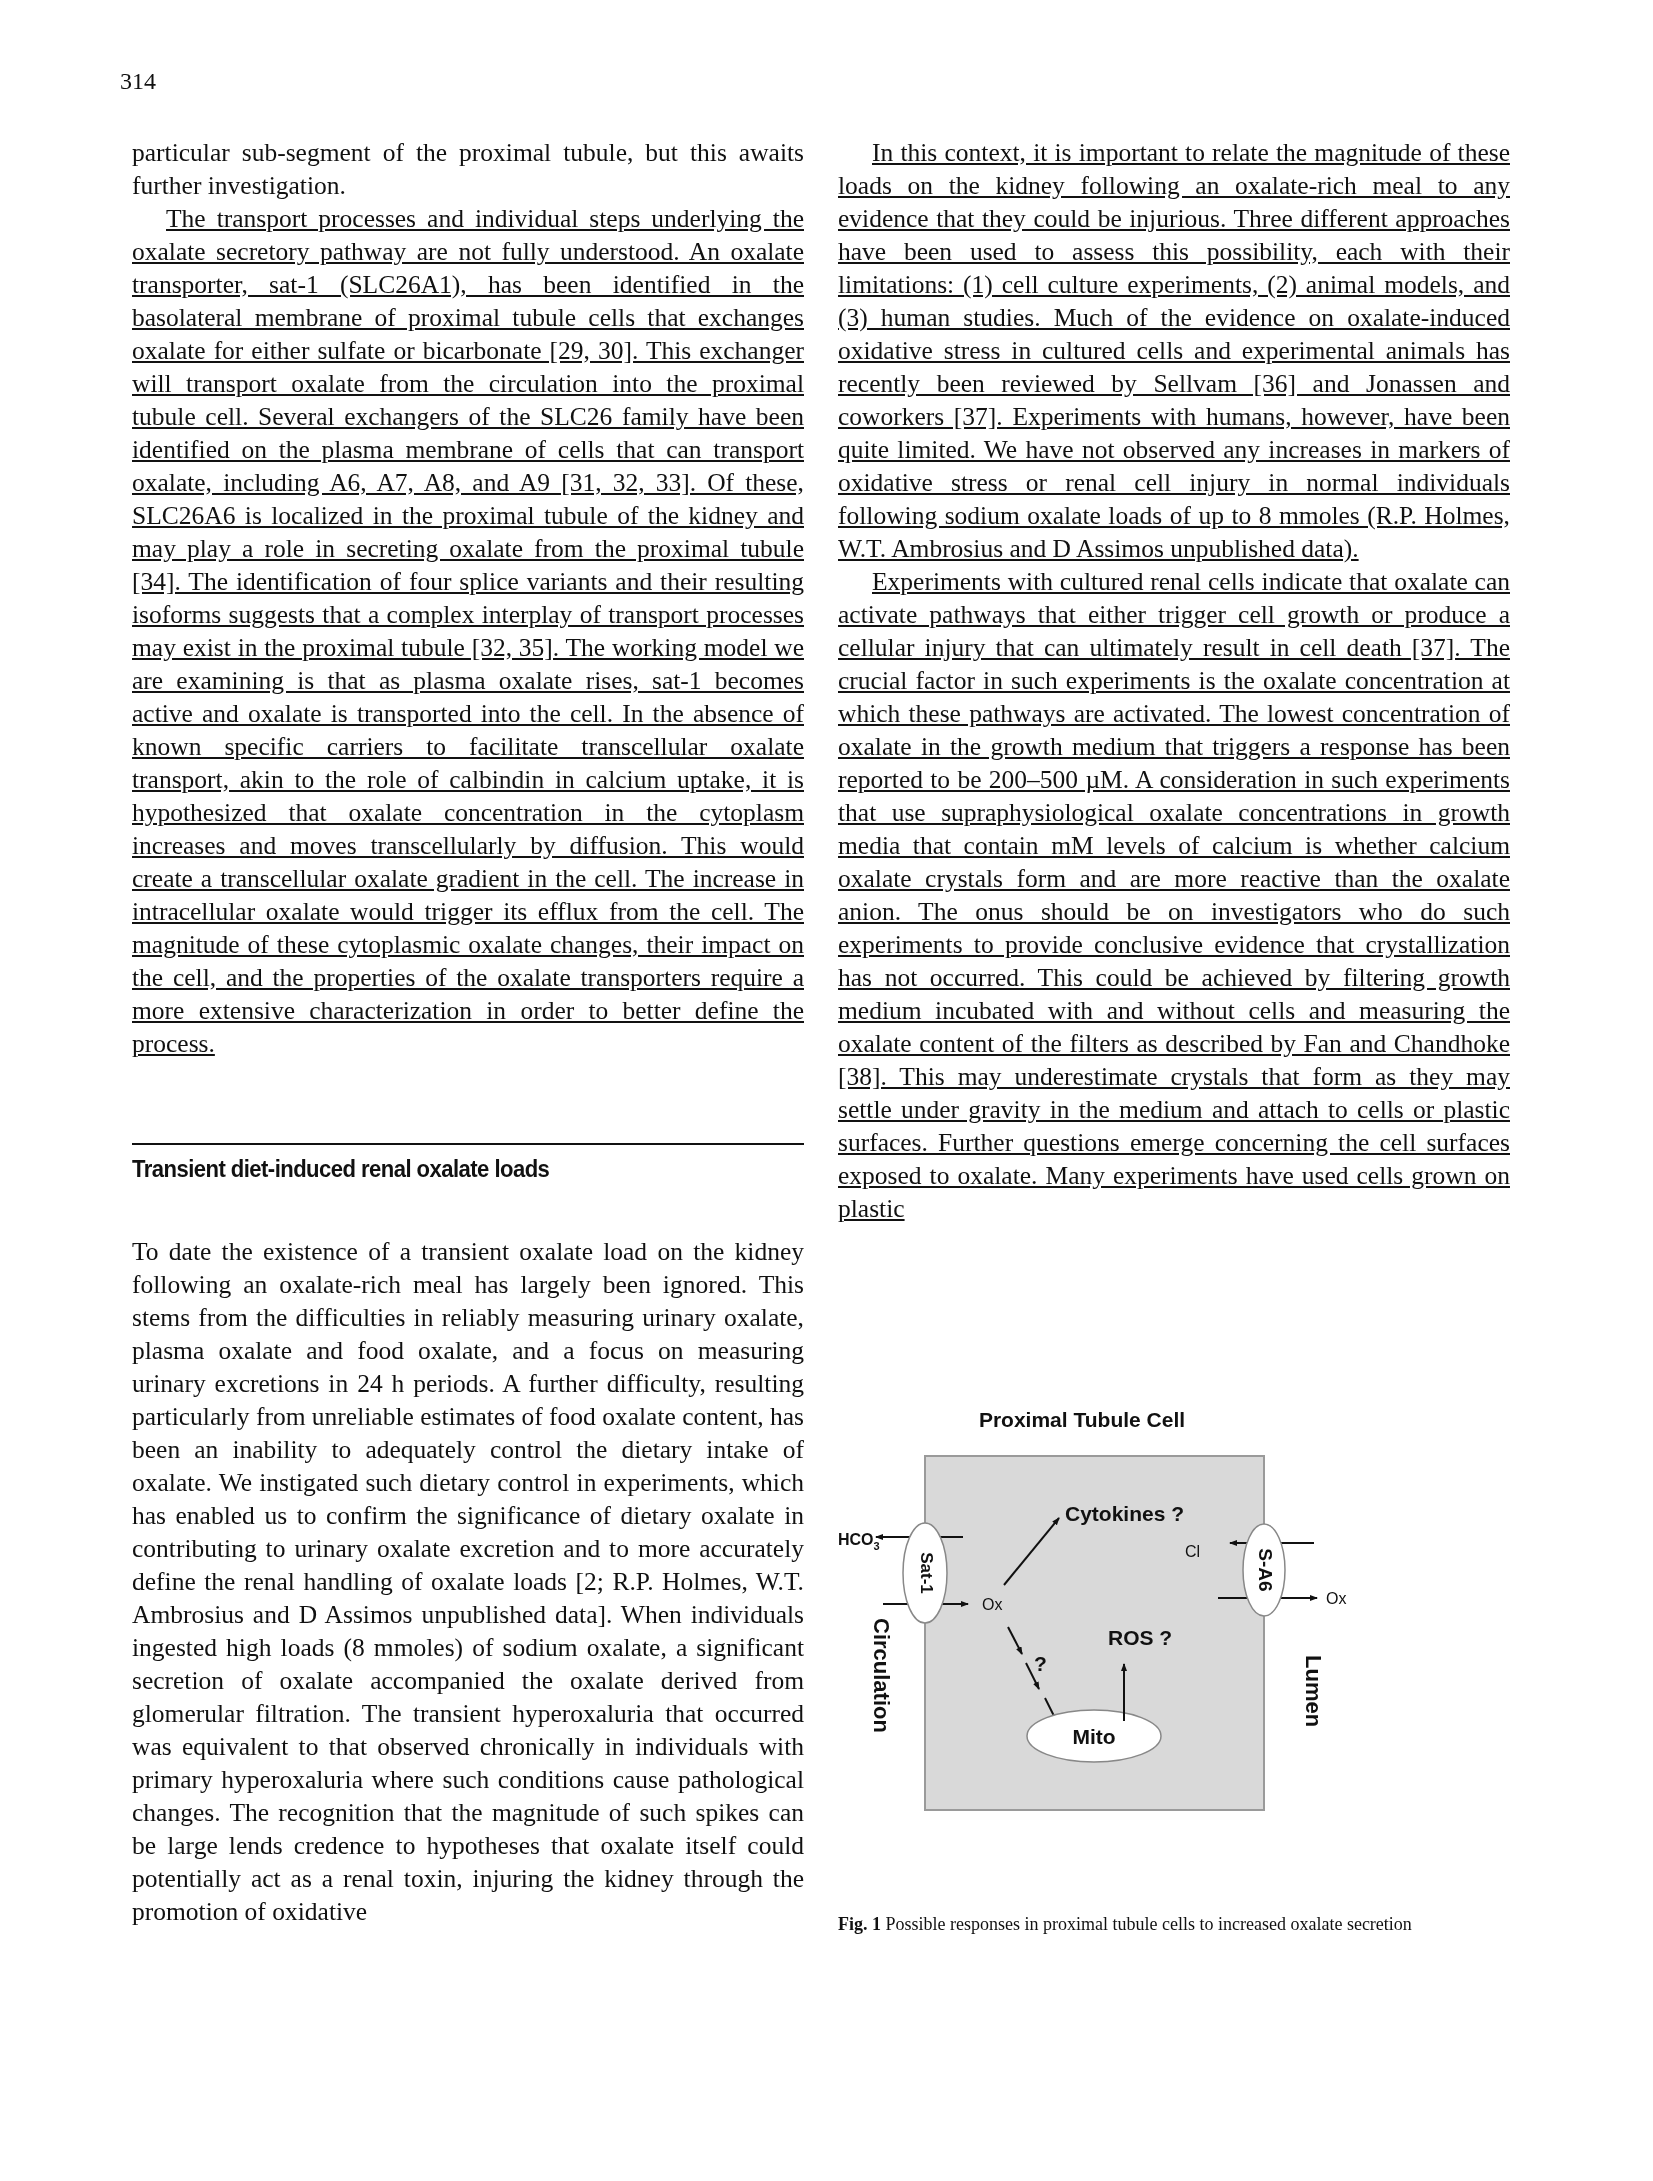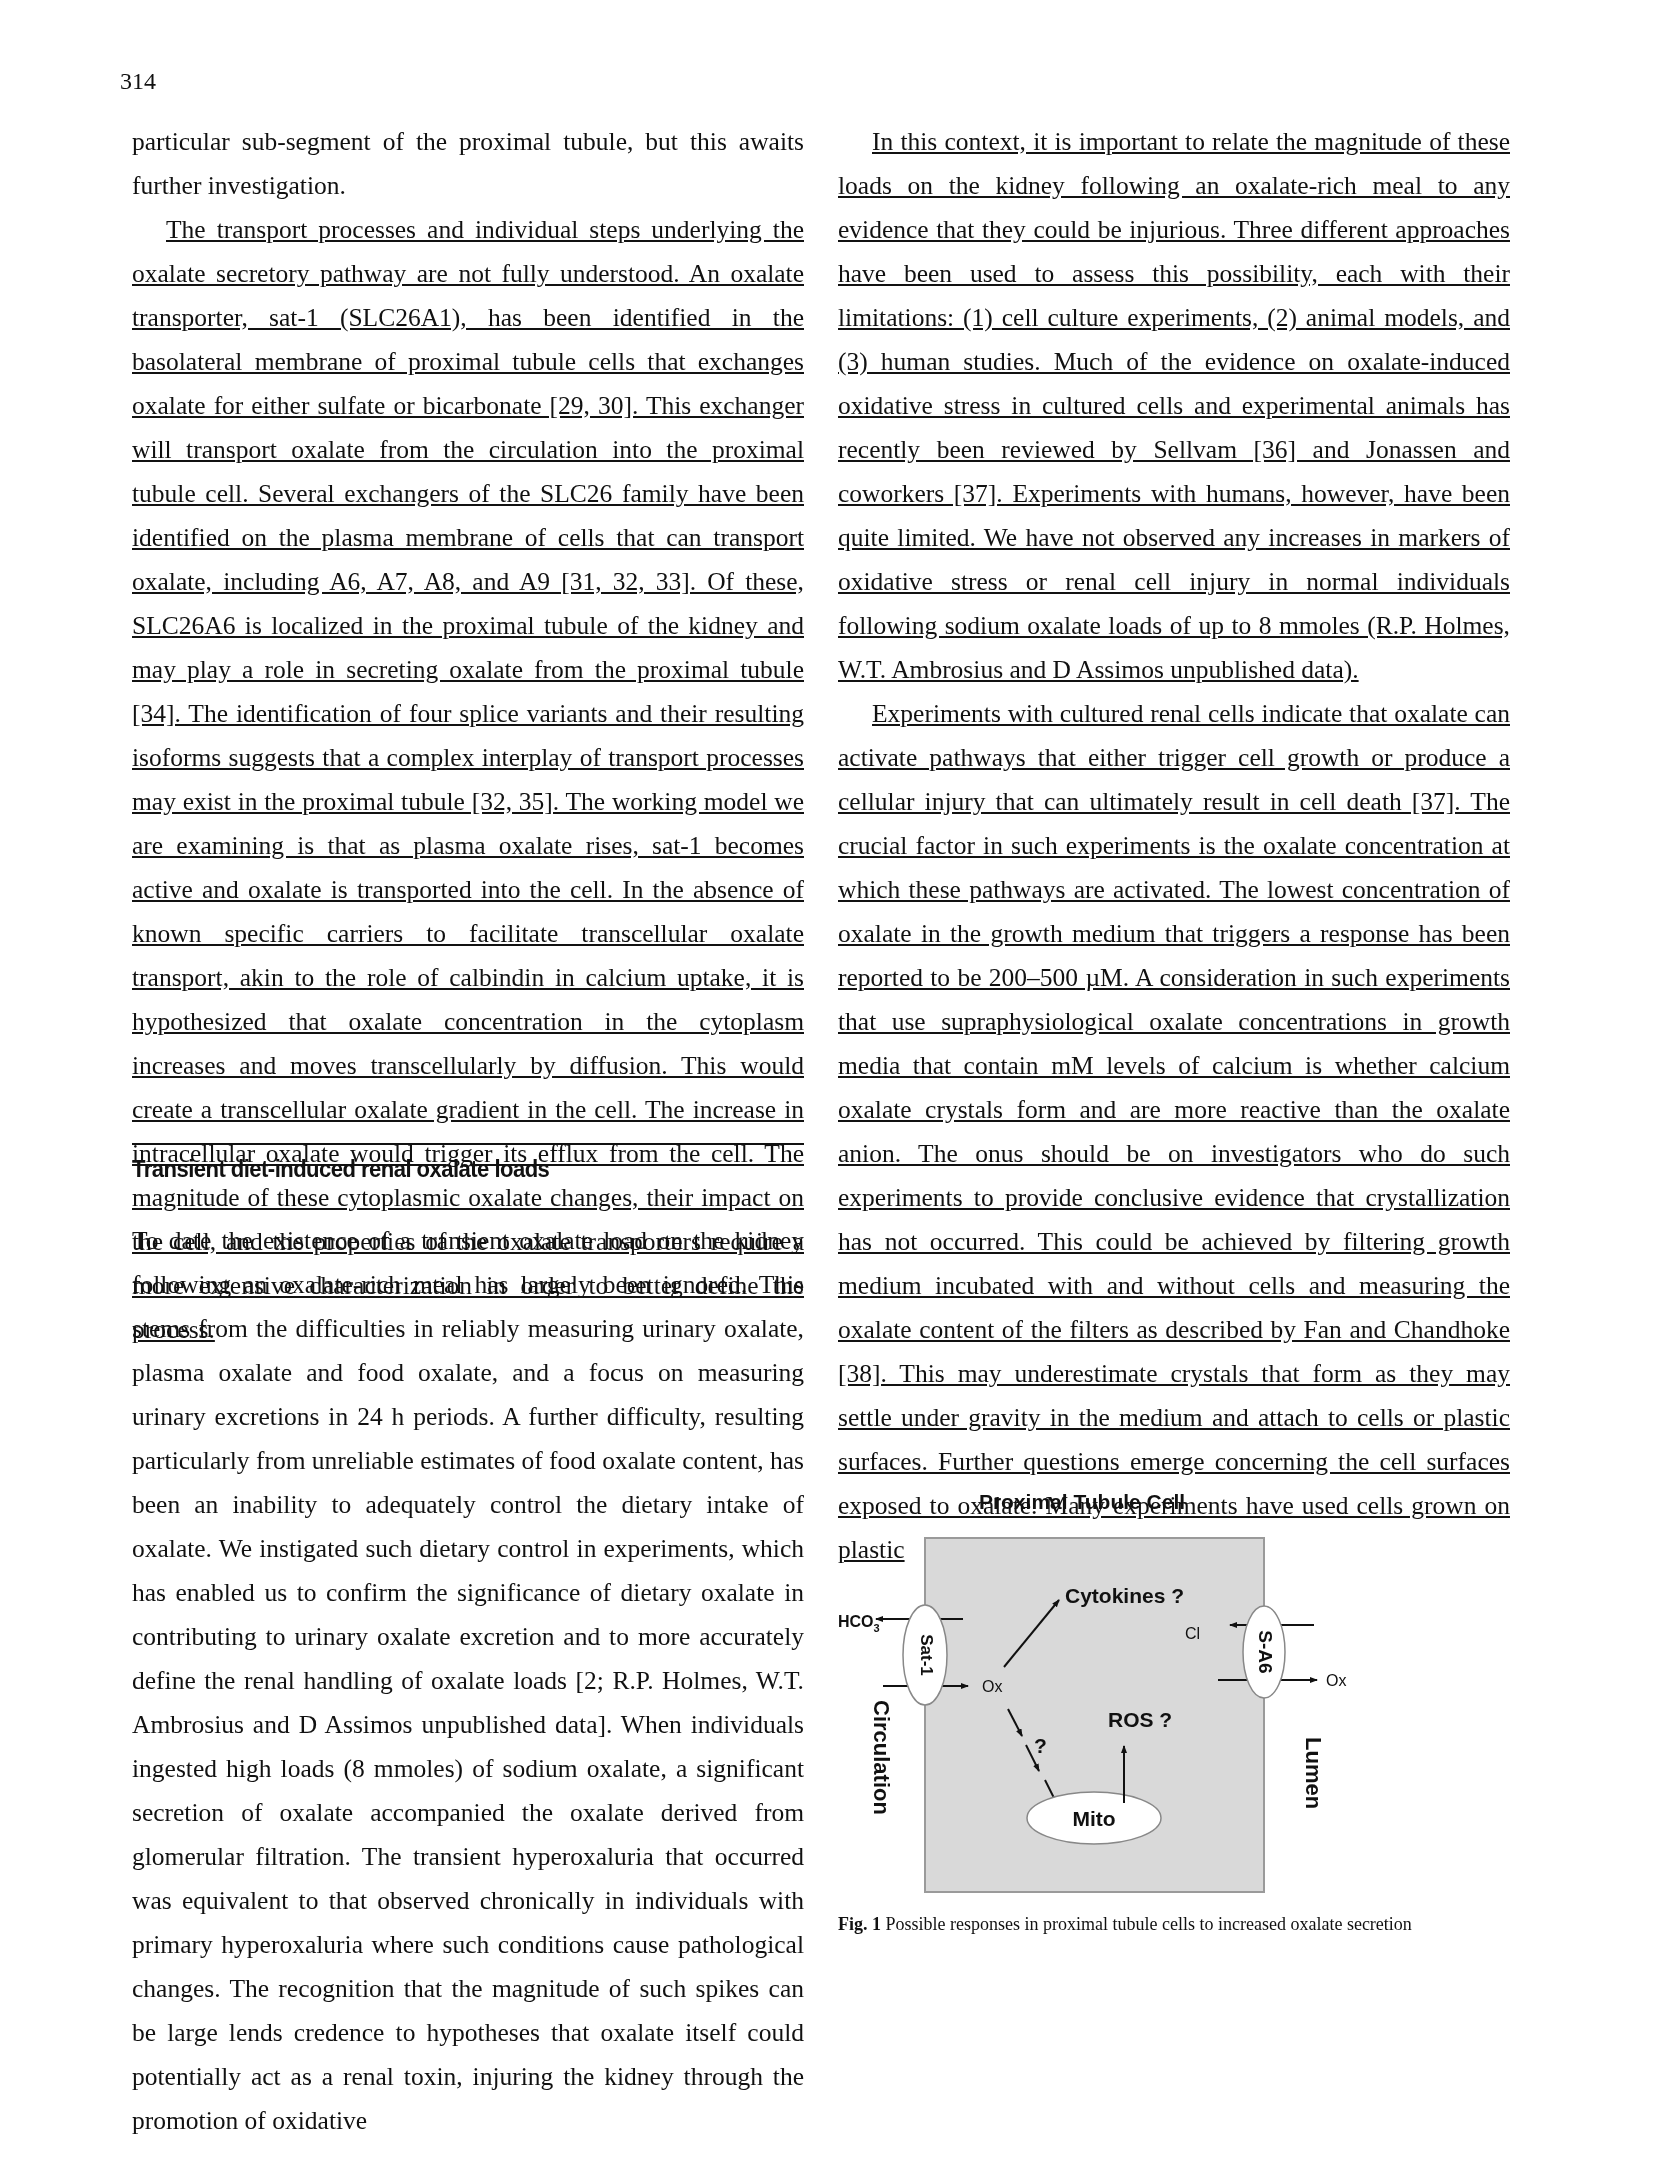--- a/index.html
+++ b/index.html
@@ -1,30 +1,30 @@
 <!DOCTYPE html>
 <html><head>
 <meta charset="utf-8">
 <style>
   html, body { margin: 0; padding: 0; background: #ffffff; }
   body { width: 1653px; height: 2181px; position: relative; overflow: hidden;
          font-family: "Liberation Serif", "DejaVu Serif", serif; color: #111; }
   .page-number { position: absolute; left: 120px; top: 68px; font-size: 24px; }
-  .col { position: absolute; width: 672px; font-size: 25.5px; line-height: 44px;
-         text-align: justify; hyphens: none; }
+  .col { position: absolute; width: 672px; font-size: 25.5px; line-height: 33px;
+         text-align: justify; hyphens: none; margin-top: 16px; }
   .col-left { left: 132px; top: 120px; }
   .col-right { left: 838px; top: 120px; }
   .col p { margin: 0; }
   .col p.indent { text-indent: 34px; text-decoration: underline; }
   .section-rule { position: absolute; left: 132px; top: 1143px; width: 672px; height: 0;
                   border-top: 2.5px solid #111; }
   .section-heading { position: absolute; left: 132px; top: 1155px; font-family: "Liberation Sans", "DejaVu Sans", sans-serif;
                      font-weight: bold; font-size: 24px; letter-spacing: -0.6px; transform: scaleX(0.92); transform-origin: left; }
   .col-left-2 { left: 132px; top: 1219px; }
-  .figure { position: absolute; left: 830px; top: 1462px; width: 700px; height: 520px; }
+  .figure { position: absolute; left: 830px; top: 1380px; width: 700px; height: 520px; }
   .figure svg { position: absolute; left: 0; top: 0; }
   .fig-text { font-family: "Liberation Sans", "DejaVu Sans", sans-serif; fill: #111; }
   .caption { position: absolute; left: 838px; top: 1912px; width: 672px; font-size: 18px; line-height: 24px;
              text-align: justify; text-align-last: left; }
   .caption .label { font-weight: bold; }
 </style>
 </head>
 <body>
 
 <div class="page-number">314</div>

